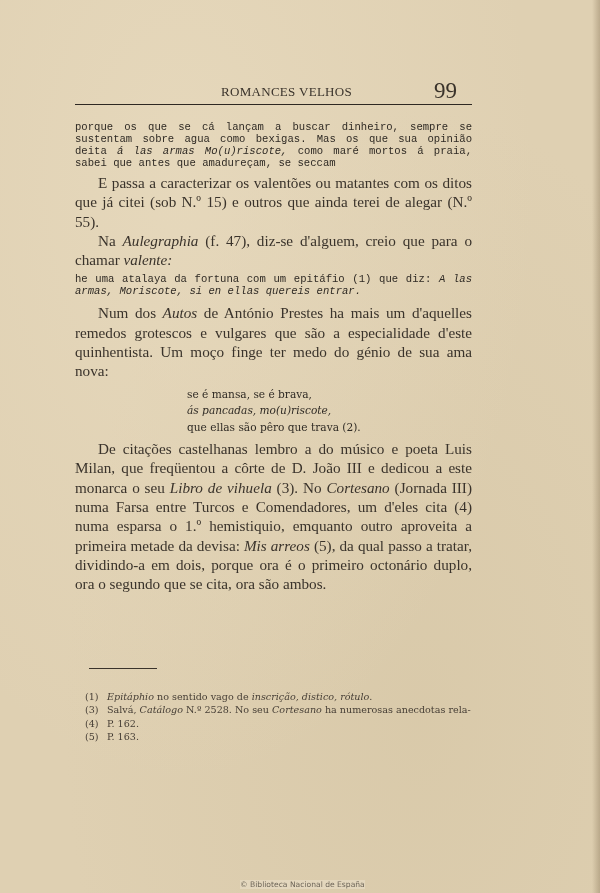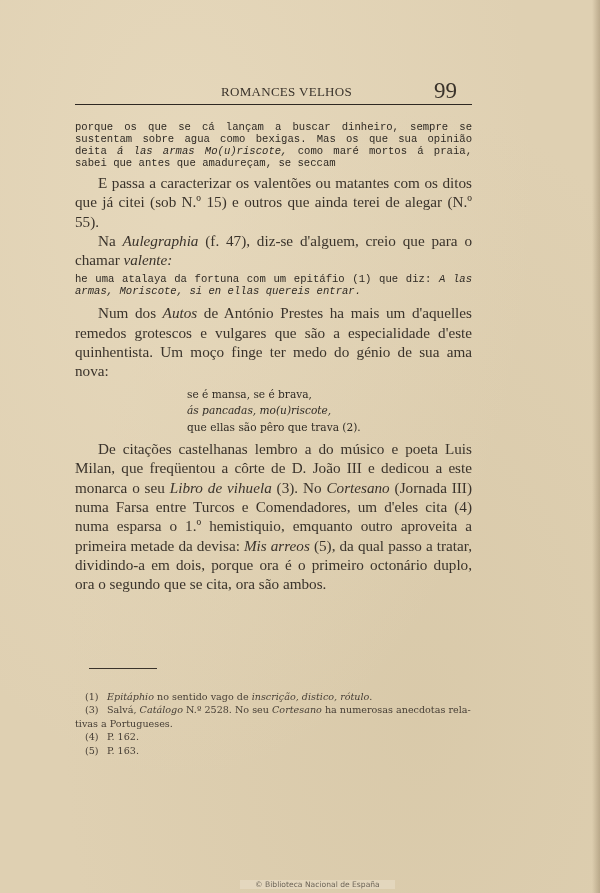--- a/index.html
+++ b/index.html
@@ -57,21 +57,21 @@
     font-family: "DejaVu Serif", serif; font-size: 9.6px; line-height: 13.4px;
     color: #463e35;
     margin-top: 14px;
   }
   .fn { padding-left: 10px; }
   .fn .num { display: inline-block; width: 22px; }
   .fn-cont { padding-left: 0; }
   .credit {
     position: absolute; top: 880px; left: 240px;
     font-family: "DejaVu Sans", sans-serif; font-size: 7.6px; color: #6d6558;
-    background: rgba(235,225,205,0.5); padding: 0 15px;
+    background: rgba(235,225,205,0.5); padding: 0 0;
   }
 </style>
 </head>
 <body>
 
 <div class="edge"></div>
 
 <div class="page">
 
   <div class="running-head">
@@ -99,19 +99,18 @@
 
 
     <p class="indent"><span>De citações castelhanas lembro a do músico e poeta Luis Milan, que freqüentou a côrte de D. João III e dedicou a este monarca o seu </span><i>Libro de vihuela</i><span> (3). No </span><i>Cortesano</i><span> (Jornada III) numa Farsa entre Turcos e Comendadores, um d'eles cita (4) numa esparsa o 1.º hemistiquio, emquanto outro aproveita a primeira metade da devisa: </span><i>Mis arreos</i><span> (5), da qual passo a tratar, dividindo-a em dois, porque ora é o primeiro octonário duplo, ora o segundo que se cita, ora são ambos.</span></p>
   </div>
 
   <div class="fn-rule"></div>
 
   <div class="footnotes">
     <div class="fn"><span class="num">(1)</span><i>Epitáphio</i><span> no sentido vago de </span><i>inscrição, distico, rótulo.</i></div>
     <div class="fn"><span class="num">(3)</span><span>Salvá, </span><i>Catálogo</i><span> N.º 2528. No seu </span><i>Cortesano</i><span> ha numerosas anecdotas rela-</span></div>
-    <div class="fn-cont">tivas a Portugueses.</div>
     <div class="fn"><span class="num">(4)</span><span>P. 162.</span></div>
     <div class="fn"><span class="num">(5)</span><span>P. 163.</span></div>
   </div>
 </div>
 
 <div class="credit">© Biblioteca Nacional de España</div>
 
 </body></html>

